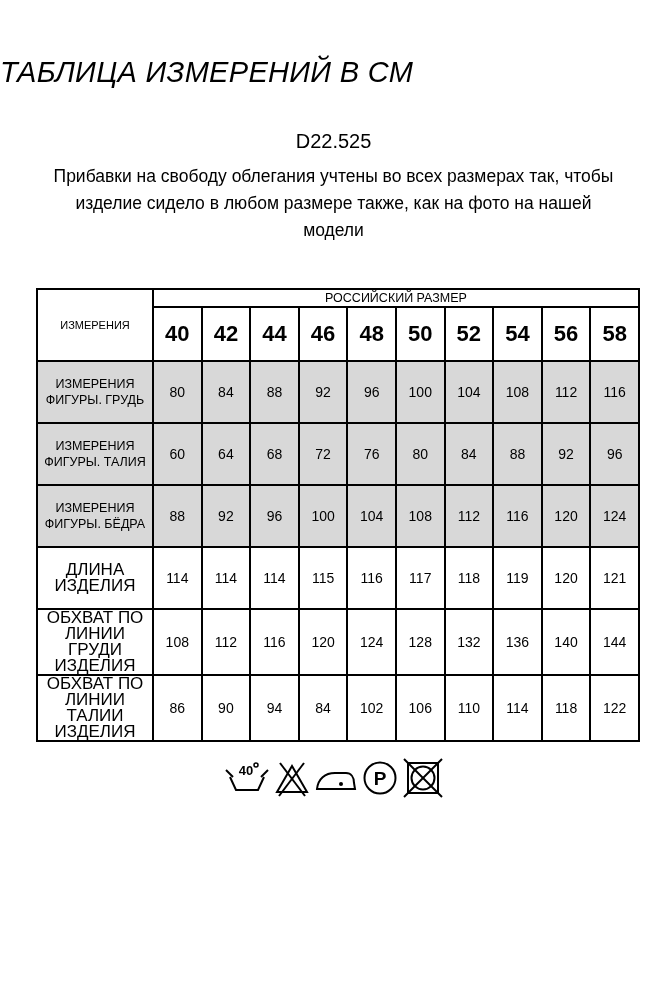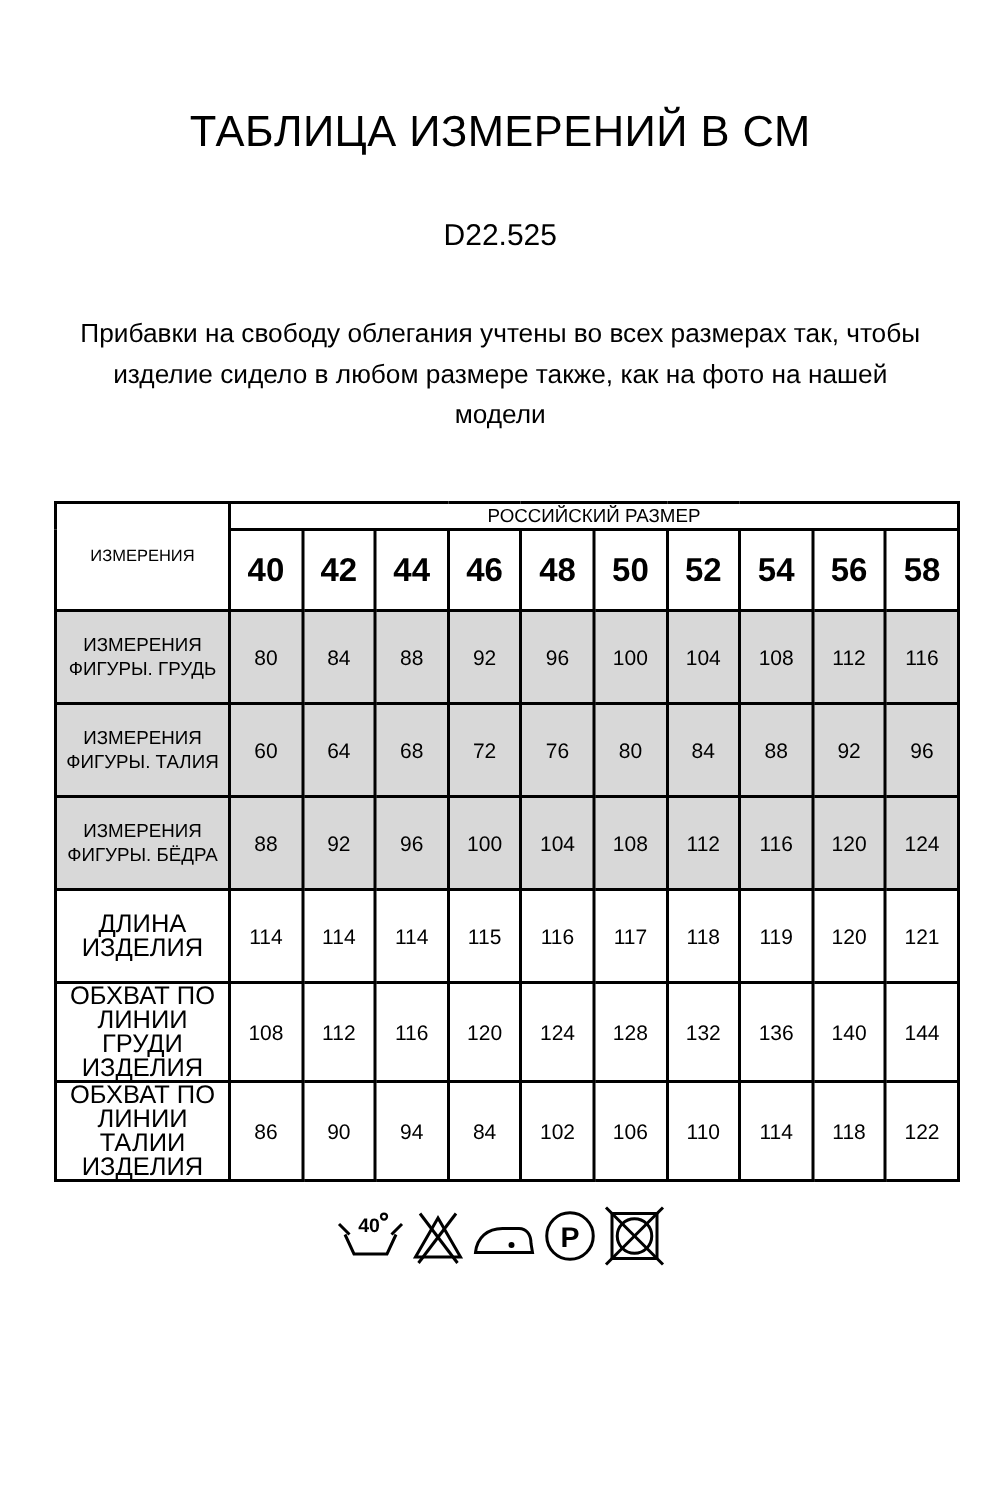--- a/index.html
+++ b/index.html
@@ -6,35 +6,36 @@
   html, body { margin: 0; padding: 0; }
   body {
     width: 667px; height: 1000px;
     background: #ffffff; color: #000000;
     font-family: "Liberation Sans", "DejaVu Sans", sans-serif;
     overflow: hidden;
   }
   .page { width: 667px; height: 1000px; background: #fff; }
 
   .title {
-    padding-top: 71px;
-    text-align: center;
+    padding-top: 55px;
+    text-align: left;
     font-size: 29px;
     line-height: 34px;
     letter-spacing: 0.3px;
+    font-style: italic;
   }
   .code {
     margin-top: 42px;
     text-align: center;
     font-size: 20px;
     line-height: 20px;
   }
   .note {
     width: 565px;
-    margin: 42px auto 0;
+    margin: 12px auto 0;
     text-align: center;
     font-size: 17.5px;
     line-height: 27px;
   }
 
   table.size-table {
     border-collapse: collapse;
     table-layout: fixed;
     width: 604px;
     margin: 44px 0 0 36px;

